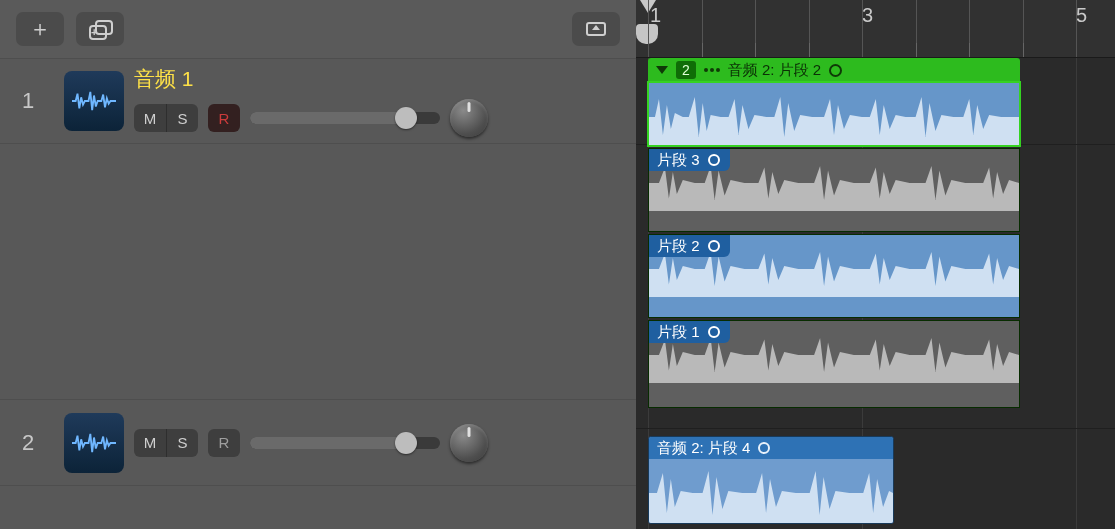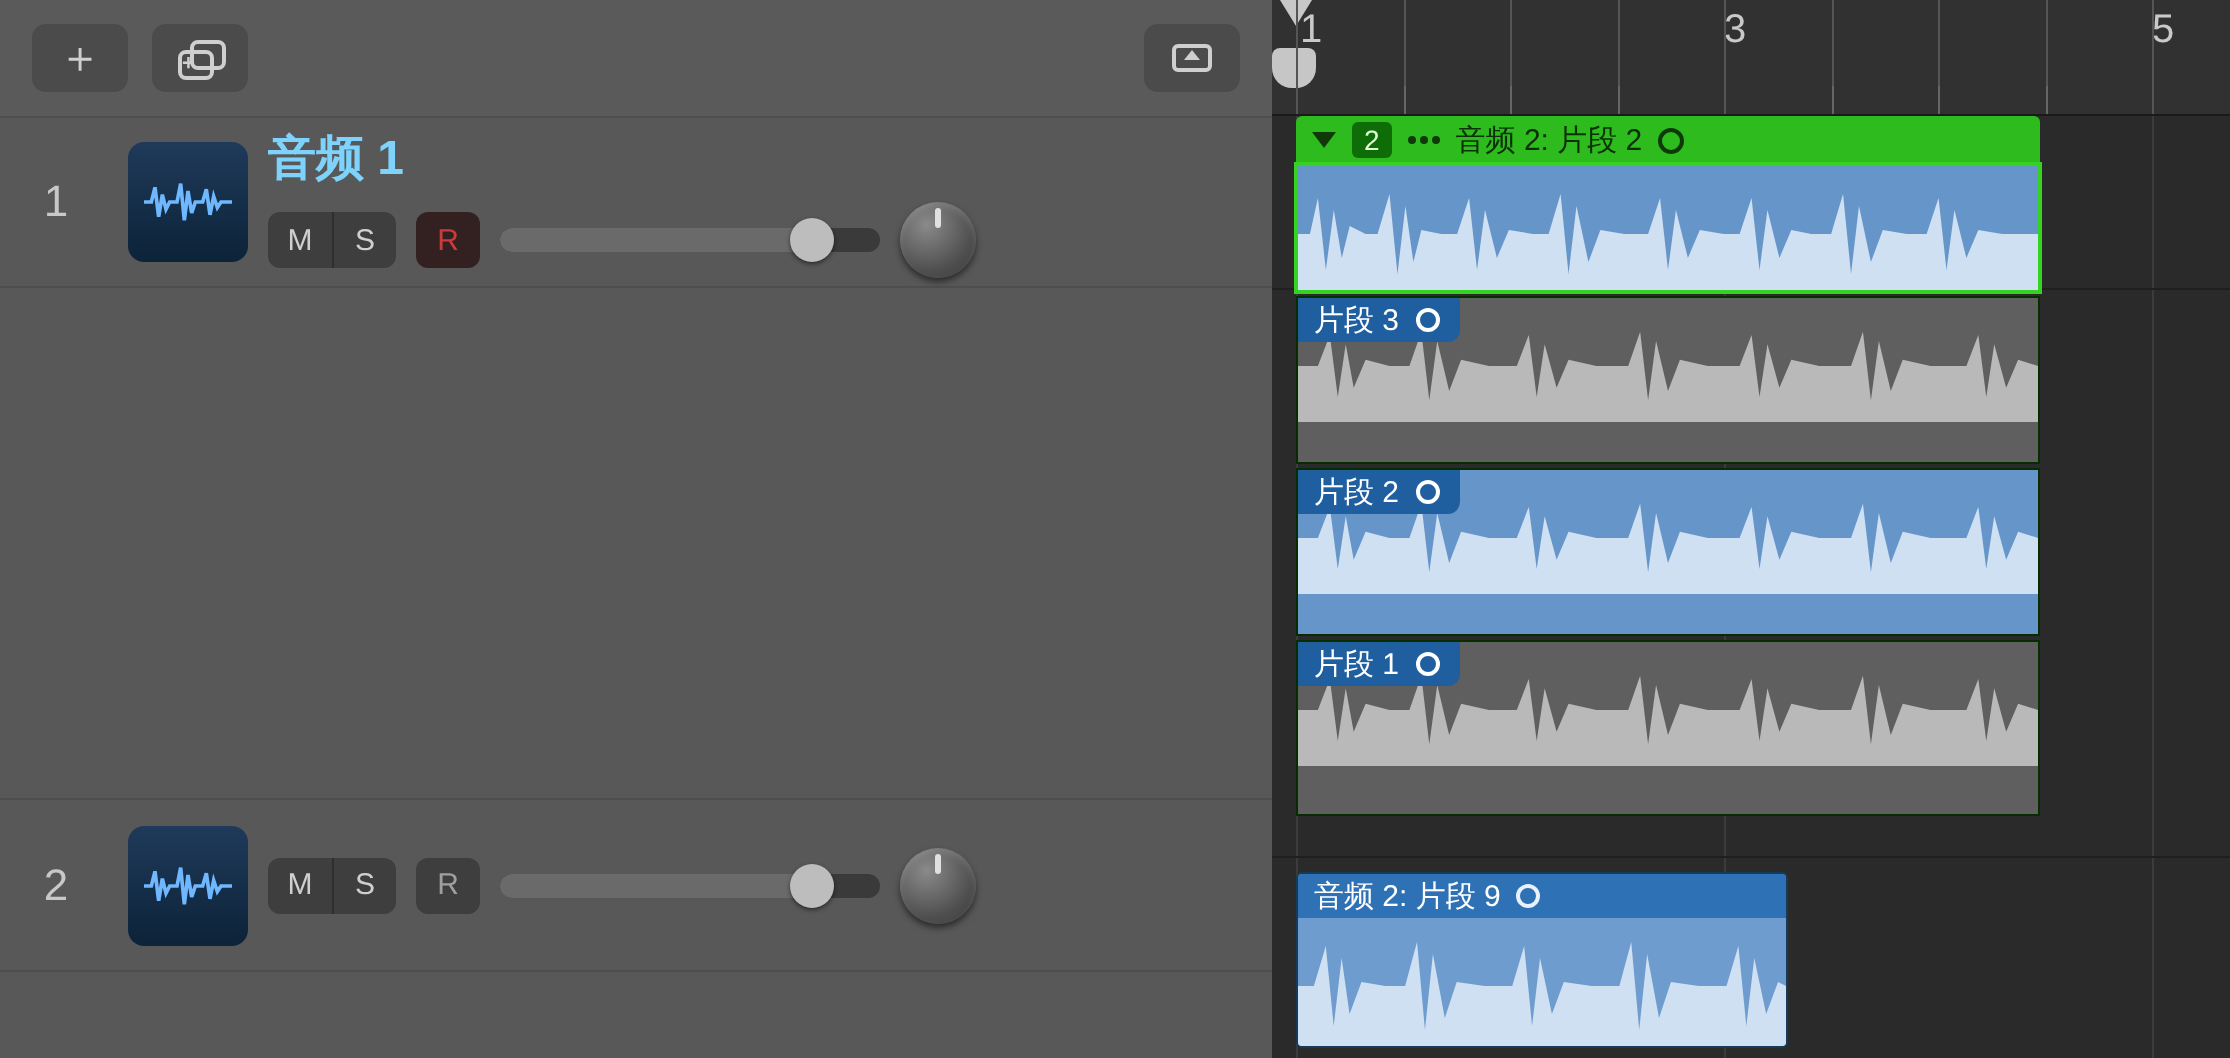--- a/index.html
+++ b/index.html
@@ -24,21 +24,21 @@
   .track-num.first { border-top:1px solid #4e4e4e; }
 
   .track-list { flex:1; display:flex; flex-direction:column; background:#585858; }
   .track-row { height:86px; display:flex; align-items:center; padding:0 14px 0 8px; border-bottom:1px solid #4e4e4e; gap:10px; position:relative; background:#585858; }
   .track-row.first { border-top:1px solid #4e4e4e; }
 
   .track-icon { width:60px; height:60px; border-radius:8px; background:linear-gradient(180deg,#1f3a5a,#0c2338); display:flex; align-items:center; justify-content:center; }
   .track-icon svg { width:44px; height:32px; }
 
   .track-center { flex:1; display:flex; flex-direction:column; gap:6px; min-width:0; }
-  .track-name { font-size:24px; color:#7dd3fc;font-weight:bold; }
+  .track-name { font-size:21px; color:#fde047; }
   .track-controls { display:flex; align-items:center; gap:10px; }
 
   .ms-group { display:flex; border-radius:6px; overflow:hidden; background:#3e3e3e; }
   .ms-btn { width:32px; height:28px; display:flex; align-items:center; justify-content:center; font-size:15px; color:#cfcfcf; cursor:pointer; }
   .ms-btn + .ms-btn { border-left:1px solid #2e2e2e; }
   .rec-btn { width:32px; height:28px; border-radius:6px; background:#3e3e3e; display:flex; align-items:center; justify-content:center; font-size:15px; cursor:pointer; }
   .rec-btn.armed { color:#cc3b3b; background:#332020; }
   .rec-btn.off { color:#9f9f9f; }
 
   .vol-slider { flex:1; height:12px; border-radius:6px; background:#3a3a3a; position:relative; max-width:190px; }
@@ -261,21 +261,21 @@
           <div class="lane-wave dim" style="height:100%">
             <svg viewBox="0 0 372 72" preserveAspectRatio="none">
                 <path class="wave-fill dim" d="M0,36 L10,36 16,16 20,56 24,22 28,50 34,32 46,36 56,36 62,14 66,58 70,20 76,52 82,32 96,36 110,36 116,16 120,56 124,22 130,50 136,32 150,36 166,36 172,14 176,58 180,20 186,52 192,32 206,36 222,36 228,16 232,56 236,22 242,50 248,32 262,36 278,36 284,14 288,58 292,20 298,52 304,32 318,36 336,36 342,16 346,56 350,22 356,50 362,32 372,36 372,72 0,72 Z"></path>
               </svg>
           </div>
         </div>
       </div>
 
       <div class="clip" style="left:12px;top:378px;width:246px;height:88px">
         <div class="clip-header">
-          <span>音频 2: 片段 9</span>
+          <span>音频 2: 片段 4</span>
           <span class="loop"></span>
         </div>
         <div class="clip-wave">
           <svg viewBox="0 0 246 60" preserveAspectRatio="none">
               <path class="wave-fill" d="M0,30 L8,30 14,10 18,50 22,16 26,44 32,28 44,30 54,30 60,8 64,52 68,14 74,46 80,28 94,30 108,30 114,10 118,50 122,16 128,44 134,28 148,30 162,30 168,8 172,52 176,14 182,46 188,28 202,30 216,30 222,10 226,50 230,16 236,44 242,28 246,30 246,60 0,60 Z"></path>
             </svg>
         </div>
       </div>
 
     </div>

